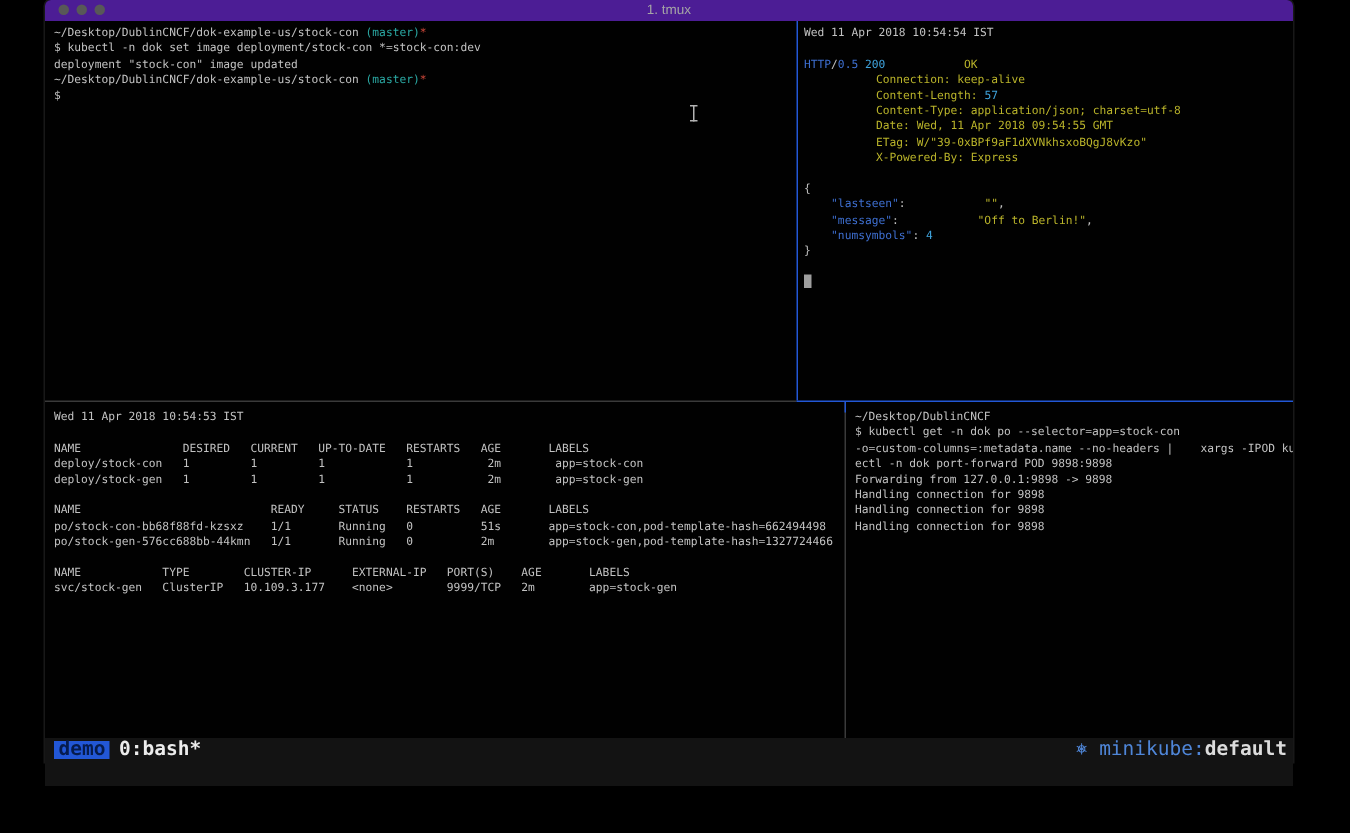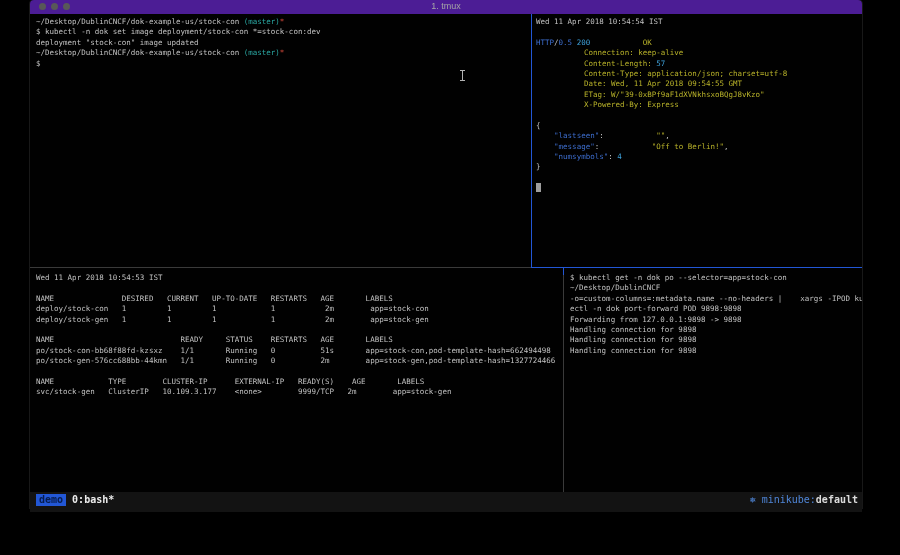--- a/index.html
+++ b/index.html
@@ -36,22 +36,22 @@
   .dv-top      { left:501px; top:0;     width:1px;   height:253px; background:#2257d6; cursor:col-resize; }
   .dh-gray     { left:0;     top:253px; width:501px; height:1px;   background:#3a3a3a; cursor:row-resize; }
   .dh-blue     { left:501px; top:253px; width:331px; height:1px;   background:#2257d6; cursor:row-resize; }
   .dv-bot      { left:533px; top:254px; width:1px;   height:224px; background:#3a3a3a; cursor:col-resize; }
   .dv-bot-cap  { left:533px; top:254px; width:1px;   height:7px;   background:#2257d6; }
   .pane-tl { left:6px;   top:3px;   width:492px; height:248px; }
   .pane-tr { left:506px; top:3px;   width:324px; height:248px; }
   .pane-bl { left:6px;   top:259px; width:524px; height:218px; }
   .pane-br { left:540px; top:259px; width:292px; height:218px; overflow:hidden; }
   .statusbar {
-    position:absolute; top:492px; left:0; width:832px; height:20px;
-    background:#131313; font-size:10px; line-height:16px; color:#c2c2c2;
+    position:absolute; top:492px; left:0; width:832px; height:32px;
+    background:#131313; font-size:13px; line-height:16px; color:#c2c2c2;
   }
   .sb-left { position:absolute; left:6px; top:0; display:flex; align-items:center; height:16px; }
   .chip { background:#2257d6; color:#061c4e; font-weight:bold; padding:0 3px; height:12px; line-height:12px; }
   .winlabel { color:#ececec; font-weight:bold; margin-left:6px; }
   .sb-right { position:absolute; right:4px; top:0; height:16px; line-height:16px; }
   .kube { color:#4f86d8; }
   .ns { color:#dcdcdc; font-weight:bold; }
   .ibeam { position:absolute; left:430px; top:56px; width:5px; height:11px; }
   .ibeam .stem { position:absolute; left:2px; top:0; width:1px; height:11px; background:#b3b3b3; }
   .ibeam .cap-t { position:absolute; left:0; top:0; width:5px; height:1px; background:#b3b3b3; }
@@ -102,26 +102,26 @@
         <div class="tline"><span>Wed 11 Apr 2018 10:54:53 IST</span></div>
         <div class="tline"><span></span></div>
         <div class="tline"><span>NAME               DESIRED   CURRENT   UP-TO-DATE   RESTARTS   AGE       LABELS</span></div>
         <div class="tline"><span>deploy/stock-con   1         1         1            1           2m        app=stock-con</span></div>
         <div class="tline"><span>deploy/stock-gen   1         1         1            1           2m        app=stock-gen</span></div>
         <div class="tline"><span></span></div>
         <div class="tline"><span>NAME                            READY     STATUS    RESTARTS   AGE       LABELS</span></div>
         <div class="tline"><span>po/stock-con-bb68f88fd-kzsxz    1/1       Running   0          51s       app=stock-con,pod-template-hash=662494498</span></div>
         <div class="tline"><span>po/stock-gen-576cc688bb-44kmn   1/1       Running   0          2m        app=stock-gen,pod-template-hash=1327724466</span></div>
         <div class="tline"><span></span></div>
-        <div class="tline"><span>NAME            TYPE        CLUSTER-IP      EXTERNAL-IP   READY(S)    AGE       LABELS</span></div>
+        <div class="tline"><span>NAME            TYPE        CLUSTER-IP      EXTERNAL-IP   PORT(S)    AGE       LABELS</span></div>
         <div class="tline"><span>svc/stock-gen   ClusterIP   10.109.3.177    &lt;none&gt;        9999/TCP   2m        app=stock-gen</span></div>
       </div>
     <div class="pane pane-br">
+        <div class="tline"><span>~/Desktop/DublinCNCF</span></div>
         <div class="tline"><span>$ kubectl get -n dok po --selector=app=stock-con</span></div>
-        <div class="tline"><span>~/Desktop/DublinCNCF</span></div>
         <div class="tline"><span>-o=custom-columns=:metadata.name --no-headers |    xargs -IPOD kub</span></div>
         <div class="tline"><span>ectl -n dok port-forward POD 9898:9898</span></div>
         <div class="tline"><span>Forwarding from 127.0.0.1:9898 -&gt; 9898</span></div>
         <div class="tline"><span>Handling connection for 9898</span></div>
         <div class="tline"><span>Handling connection for 9898</span></div>
         <div class="tline"><span>Handling connection for 9898</span></div>
       </div>
 
     <div class="divider dv-top"></div>
     <div class="divider dh-gray"></div>

